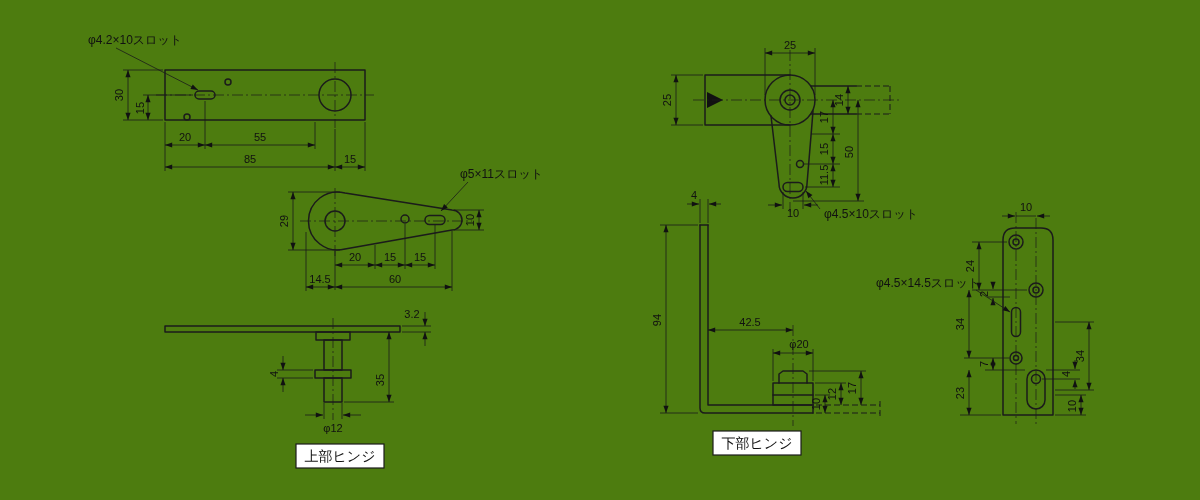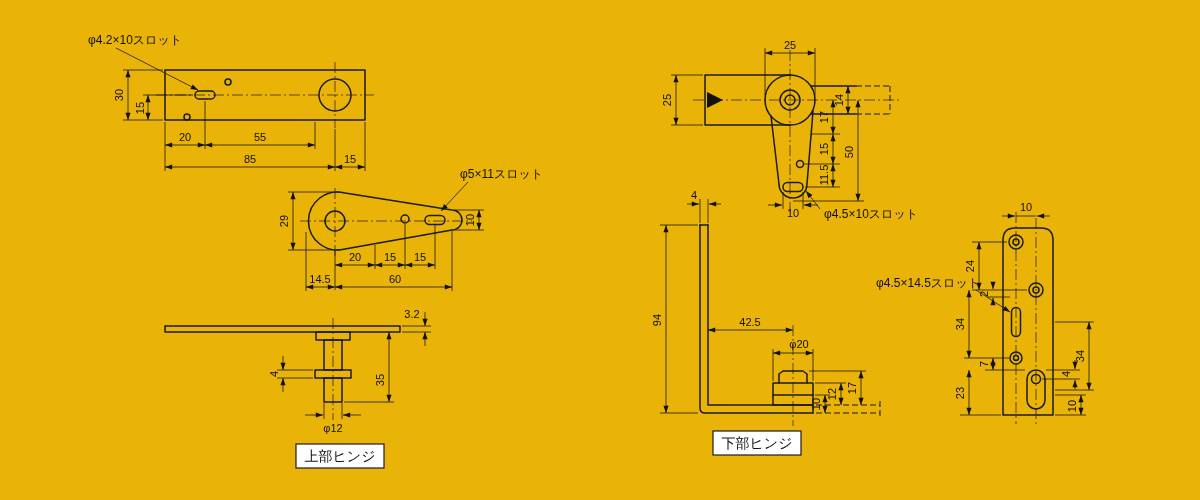--- a/index.html
+++ b/index.html
@@ -1,16 +1,16 @@
 <!DOCTYPE html>
 <html><head>
 <meta charset="utf-8">
 <style>
   html,body{margin:0;padding:0;background:#fff;}
-  .stage{position:relative;width:1200px;height:500px;background:#eab308;overflow:hidden;}
+  .stage{position:relative;width:1200px;height:500px;background:#4d7c0f;overflow:hidden;}
   svg{display:block;}
   .outline{fill:none;stroke:#1b1b1b;stroke-width:1.5;stroke-linejoin:round;stroke-linecap:round;}
   .thin{fill:none;stroke:#1b1b1b;stroke-width:0.8;}
   .center{fill:none;stroke:#1b1b1b;stroke-width:0.7;stroke-dasharray:11 3 2 3;}
   .hid{fill:none;stroke:#1b1b1b;stroke-width:1;stroke-dasharray:6 3;}
   .dim{fill:none;stroke:#1b1b1b;stroke-width:0.8;}
   text{fill:#111;font-family:"Liberation Sans","DejaVu Sans",sans-serif;}
   .dt{font-size:11px;text-anchor:middle;}
   .ct{font-size:12px;text-anchor:start;}
   .cap{font-size:14px;text-anchor:middle;}

